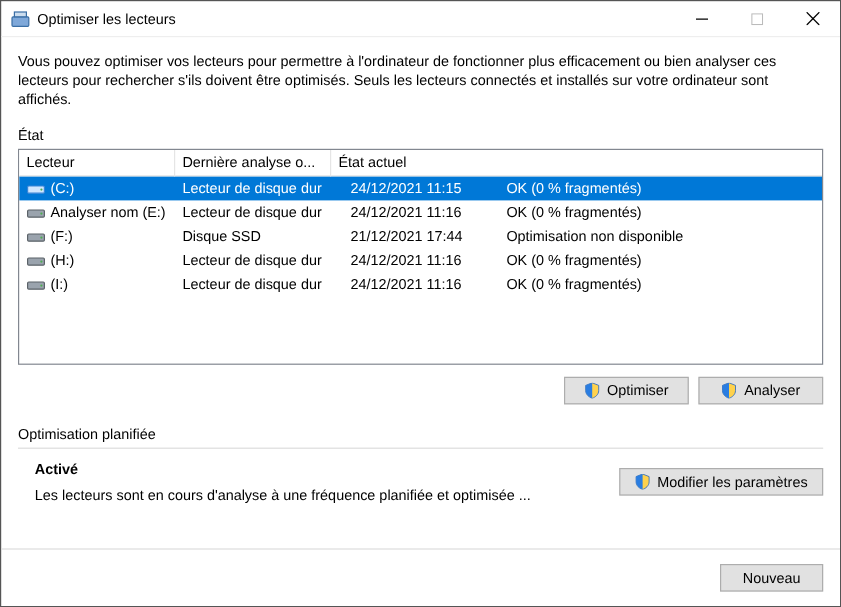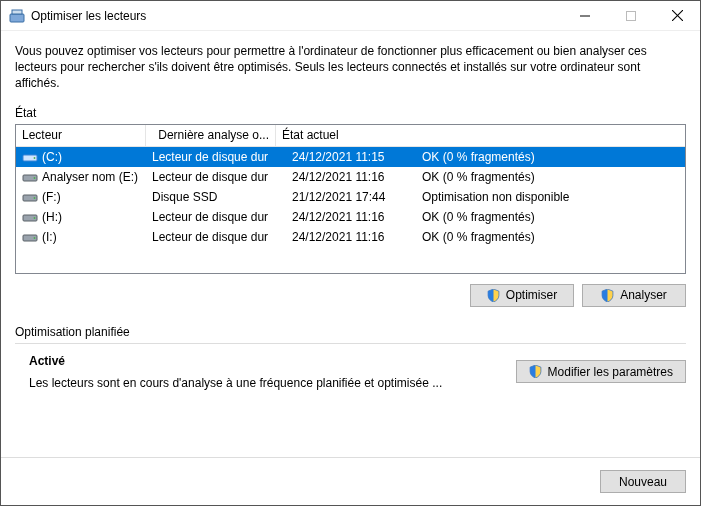--- a/index.html
+++ b/index.html
@@ -47,39 +47,39 @@
   .intro {
     font-size: 12px;
     line-height: 1.35;
     margin-bottom: 14px;
   }
   .section-label { font-size: 12px; margin-bottom: 4px; }
 
   .listbox {
     border: 1px solid #828790;
     margin-bottom: 10px;
-    height: 150px;
+    height: 180px;
     overflow: hidden;
   }
   .list-header {
     display: flex;
     height: 22px;
     background: #fff;
     font-size: 12px;
     user-select: none;
   }
   .col {
     padding: 3px 6px 0 6px;
     border-right: 1px solid #e5e5e5;
     border-bottom: 1px solid #e5e5e5;
     white-space: nowrap; overflow: hidden; text-overflow: ellipsis;
   }
   .col.c1 { width: 130px; }
   .col.c2 { width: 140px; }
-  .col.c3 { width: 130px; text-align: right; }
+  .col.c3 { width: 130px; }
   .col.c4 { flex: 1; border-right: none; }
 
   .list-body { }
   .row {
     display: flex;
     height: 20px;
     font-size: 12px;
     align-items: center;
   }
   .row.selected {

